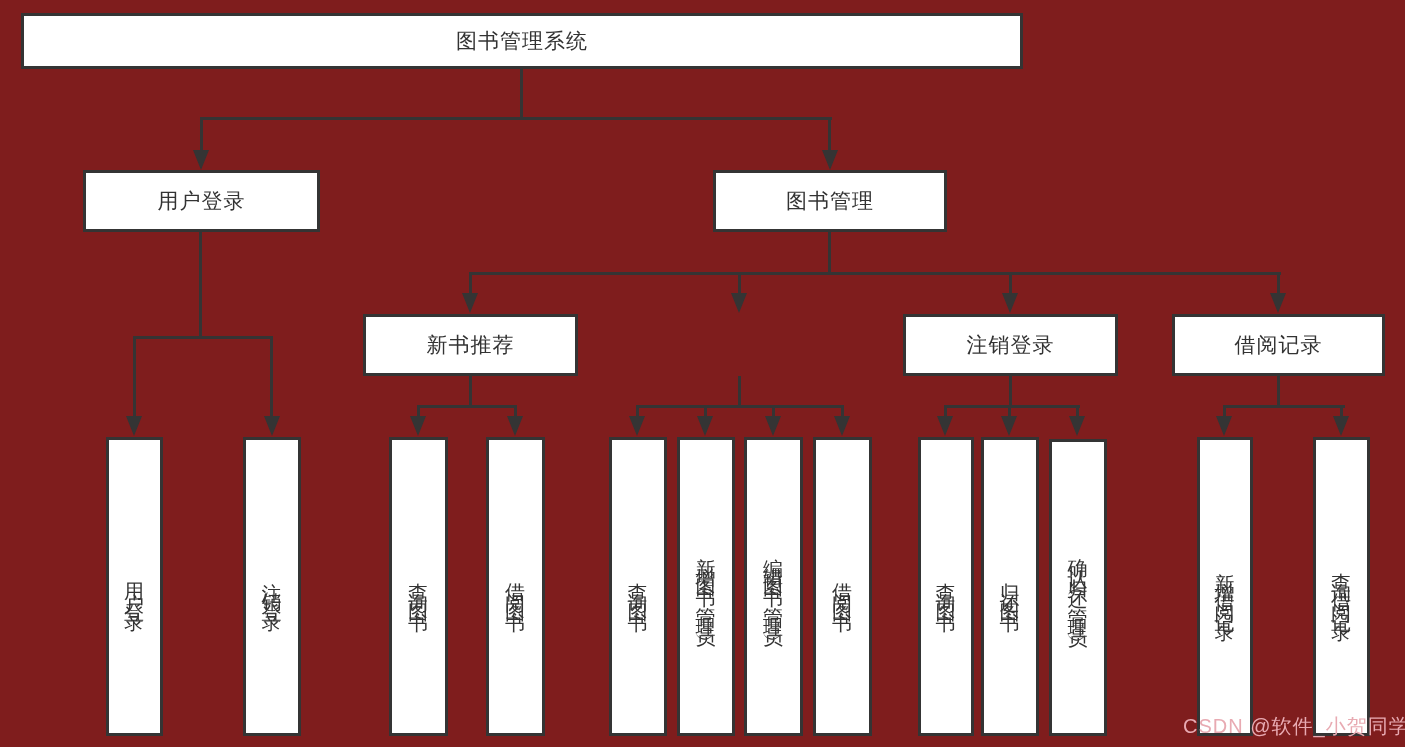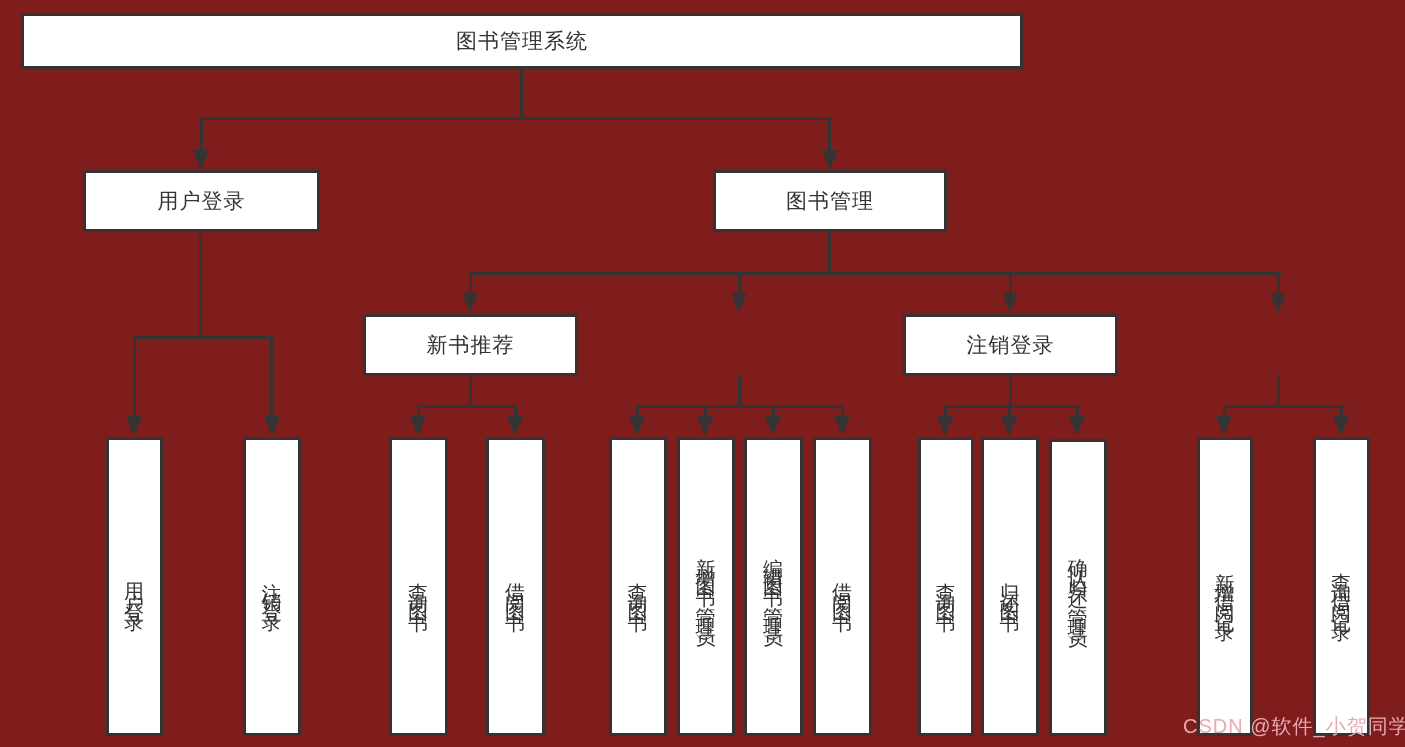--- a/index.html
+++ b/index.html
@@ -56,20 +56,23 @@
   <div class="vline" style="left:1009px;top:272px;height:24px;"></div>
   <div class="tri" style="left:1002px;top:293px;"></div>
   <div class="vline" style="left:1277px;top:272px;height:24px;"></div>
   <div class="tri" style="left:1270px;top:293px;"></div>
 
   <div class="node node-h" style="left:363px;top:314px;width:215px;height:62px;">
     <span class="lbl">新书推荐</span>
   </div>
   <div class="node node-h" style="left:903px;top:314px;width:215px;height:62px;">
     <span class="lbl">注销登录</span>
+  </div>
+  <div class="node node-h" style="left:1172px;top:314px;width:213px;height:62px;">
+    <span class="lbl">借阅记录</span>
   </div>
 
   <div class="vline" style="left:469px;top:376px;height:31px;"></div>
   <div class="hline" style="left:417px;top:405px;width:100px;"></div>
   <div class="vline" style="left:417px;top:405px;height:13px;"></div>
   <div class="tri" style="left:410px;top:416px;"></div>
   <div class="vline" style="left:514px;top:405px;height:13px;"></div>
   <div class="tri" style="left:507px;top:416px;"></div>
 
   <div class="vline" style="left:738px;top:376px;height:31px;"></div>

